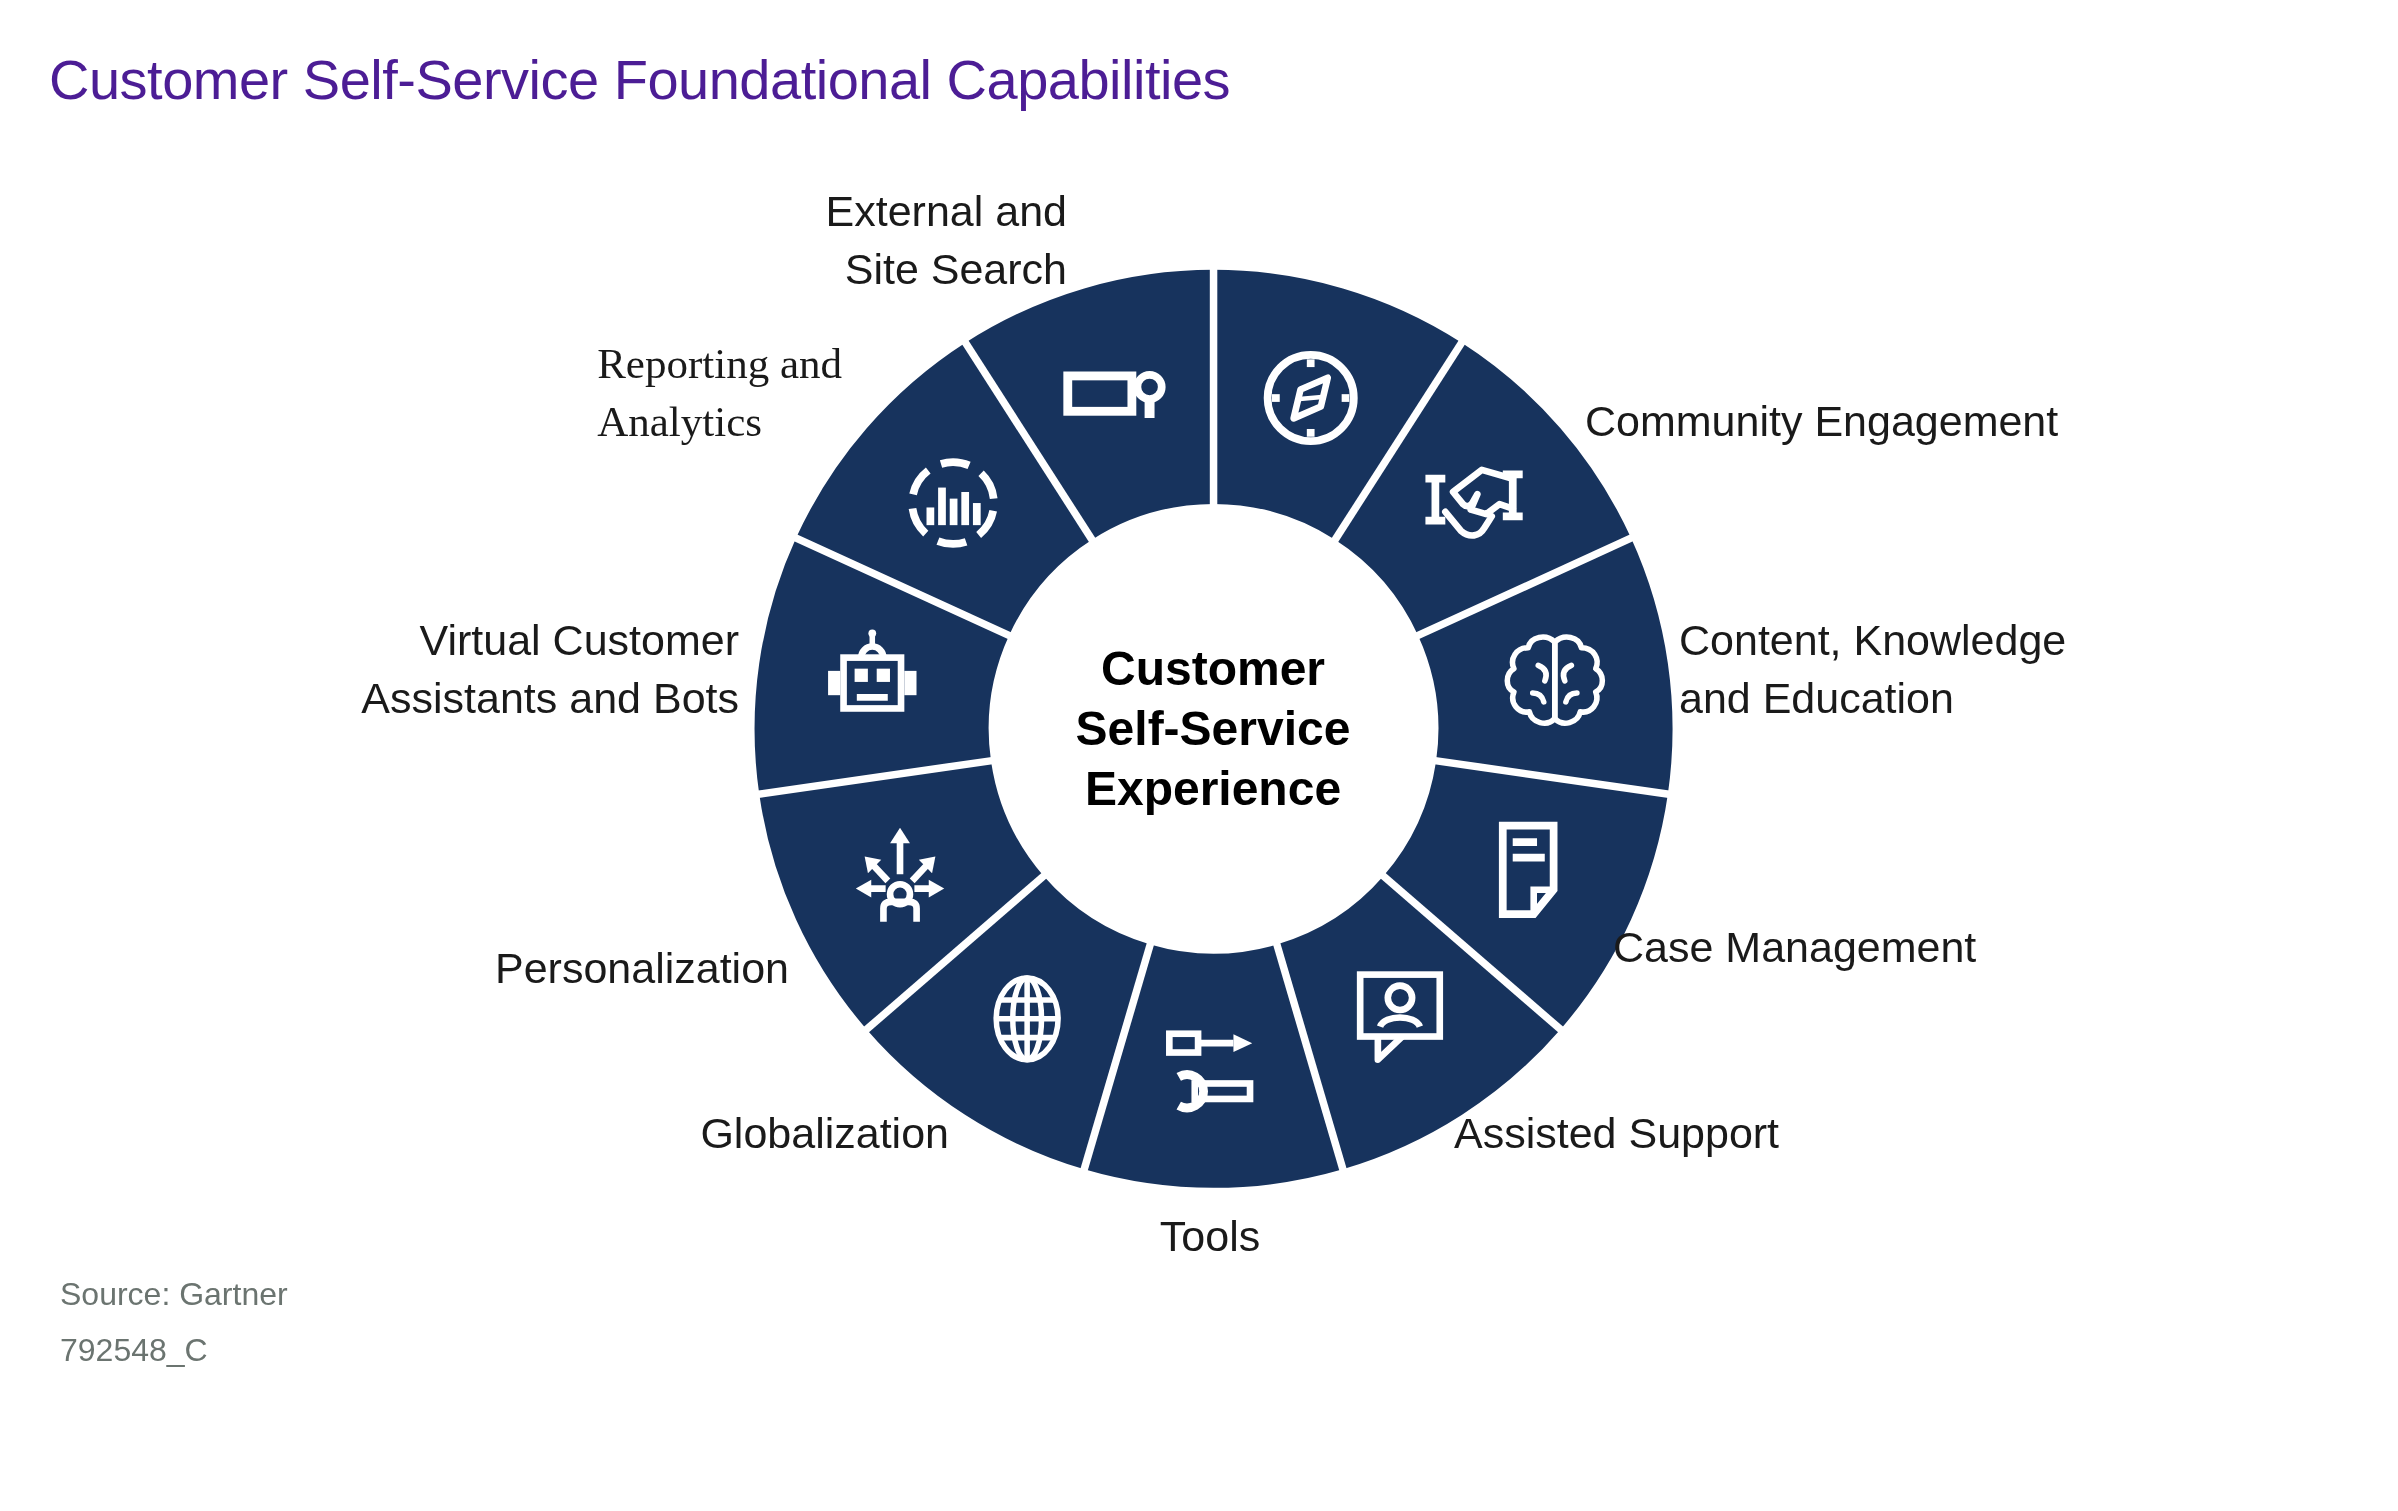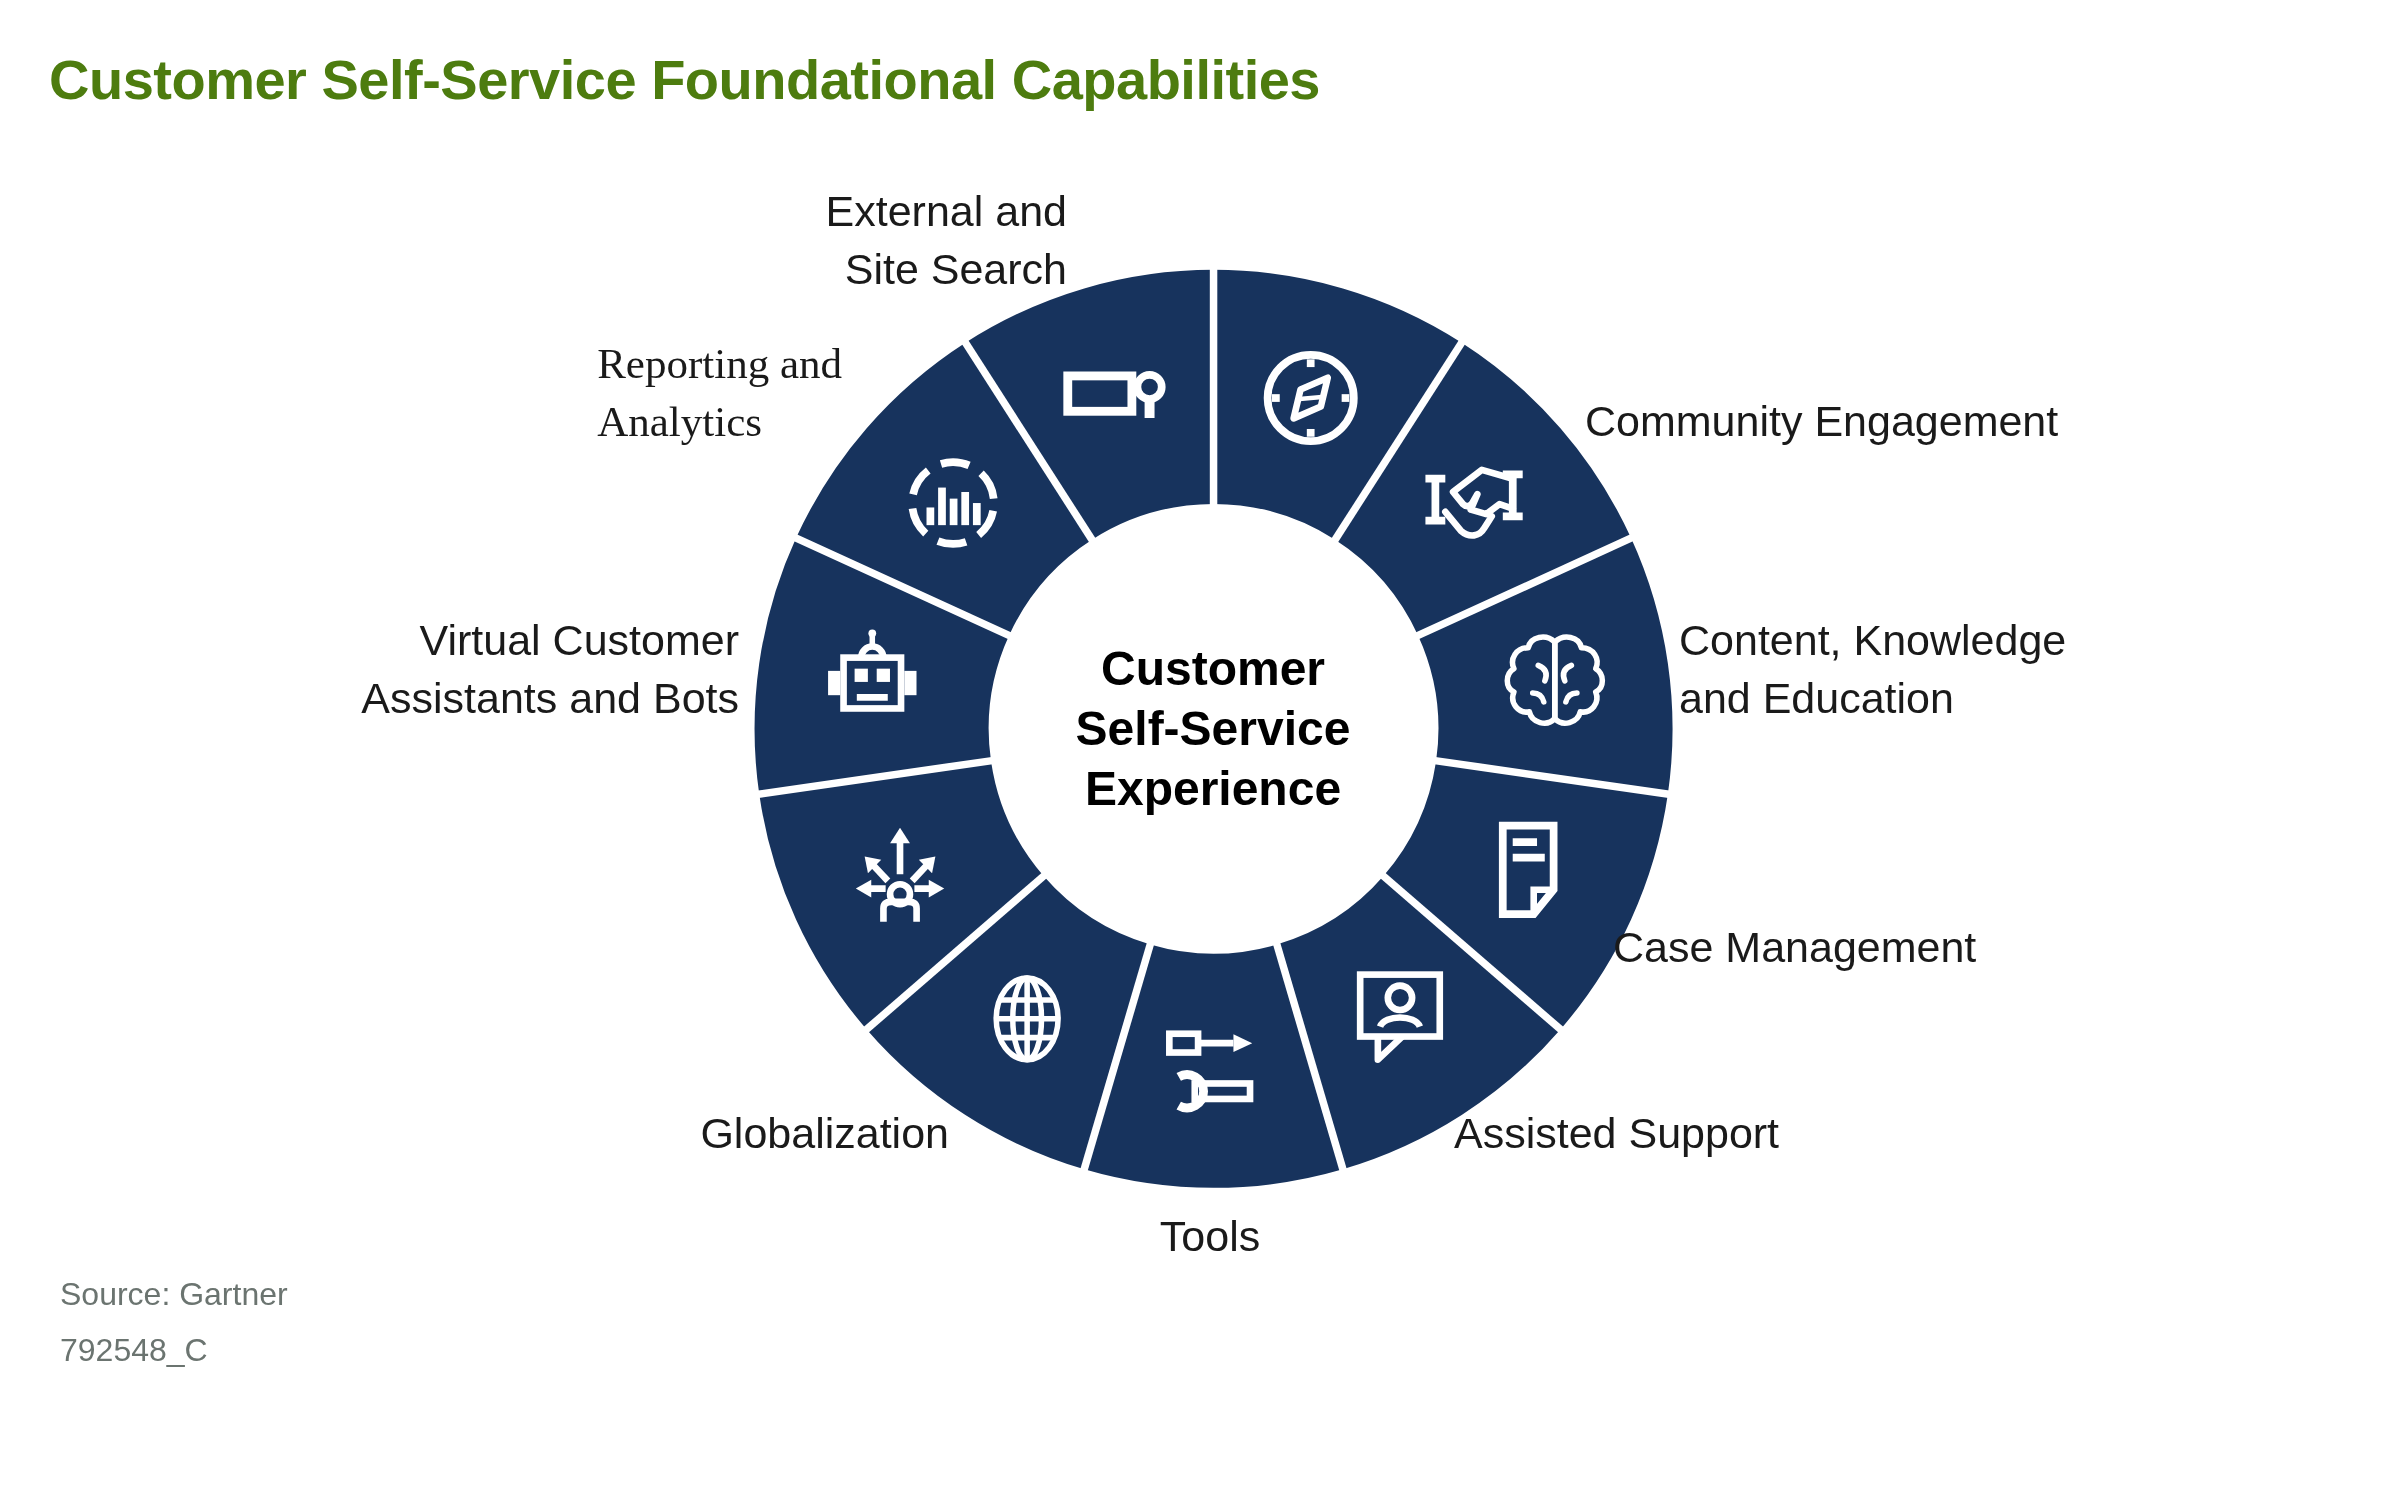--- a/index.html
+++ b/index.html
@@ -13,21 +13,21 @@
   html,body{width:2399px;height:1511px;}
   body{
     position:relative;
     background:#fff;
     font-family:"Liberation Sans","DejaVu Sans",sans-serif;
     overflow:hidden;
   }
   .stage{position:absolute;inset:0;}
   .page-title{
     position:absolute;left:49px;top:47px;
-    font-size:56px;font-weight:bold;letter-spacing:-0.5px;color:#4d7c0f;
+    font-size:56px;font-weight:normal;letter-spacing:-0.5px;color:#4c1d95;
   }
   .wheel-svg{position:absolute;left:0;top:0;}
   .lbl{
     position:absolute;
     font-size:43px;line-height:58px;color:var(--label);
     white-space:pre-line;
   }
   .lbl-usability{left:1360px;top:182px;}
   .lbl-community{left:1585px;top:392px;}
   .lbl-content{left:1679px;top:611px;}
@@ -195,20 +195,21 @@
       </g>
   </svg>
 
   <div class="lbl lbl-community">Community Engagement</div>
   <div class="lbl lbl-content">Content, Knowledge
 and Education</div>
   <div class="lbl lbl-case">Case Management</div>
   <div class="lbl lbl-assisted">Assisted Support</div>
   <div class="lbl lbl-tools">Tools</div>
   <div class="lbl lbl-globalization">Globalization</div>
+  <div class="lbl lbl-personalization">Personalization</div>
   <div class="lbl lbl-virtual">Virtual Customer
 Assistants and Bots</div>
   <div class="lbl lbl-reporting">Reporting and
 Analytics</div>
   <div class="lbl lbl-external">External and
 Site Search</div>
 
   <div class="center-label">Customer
 Self-Service
 Experience</div>

